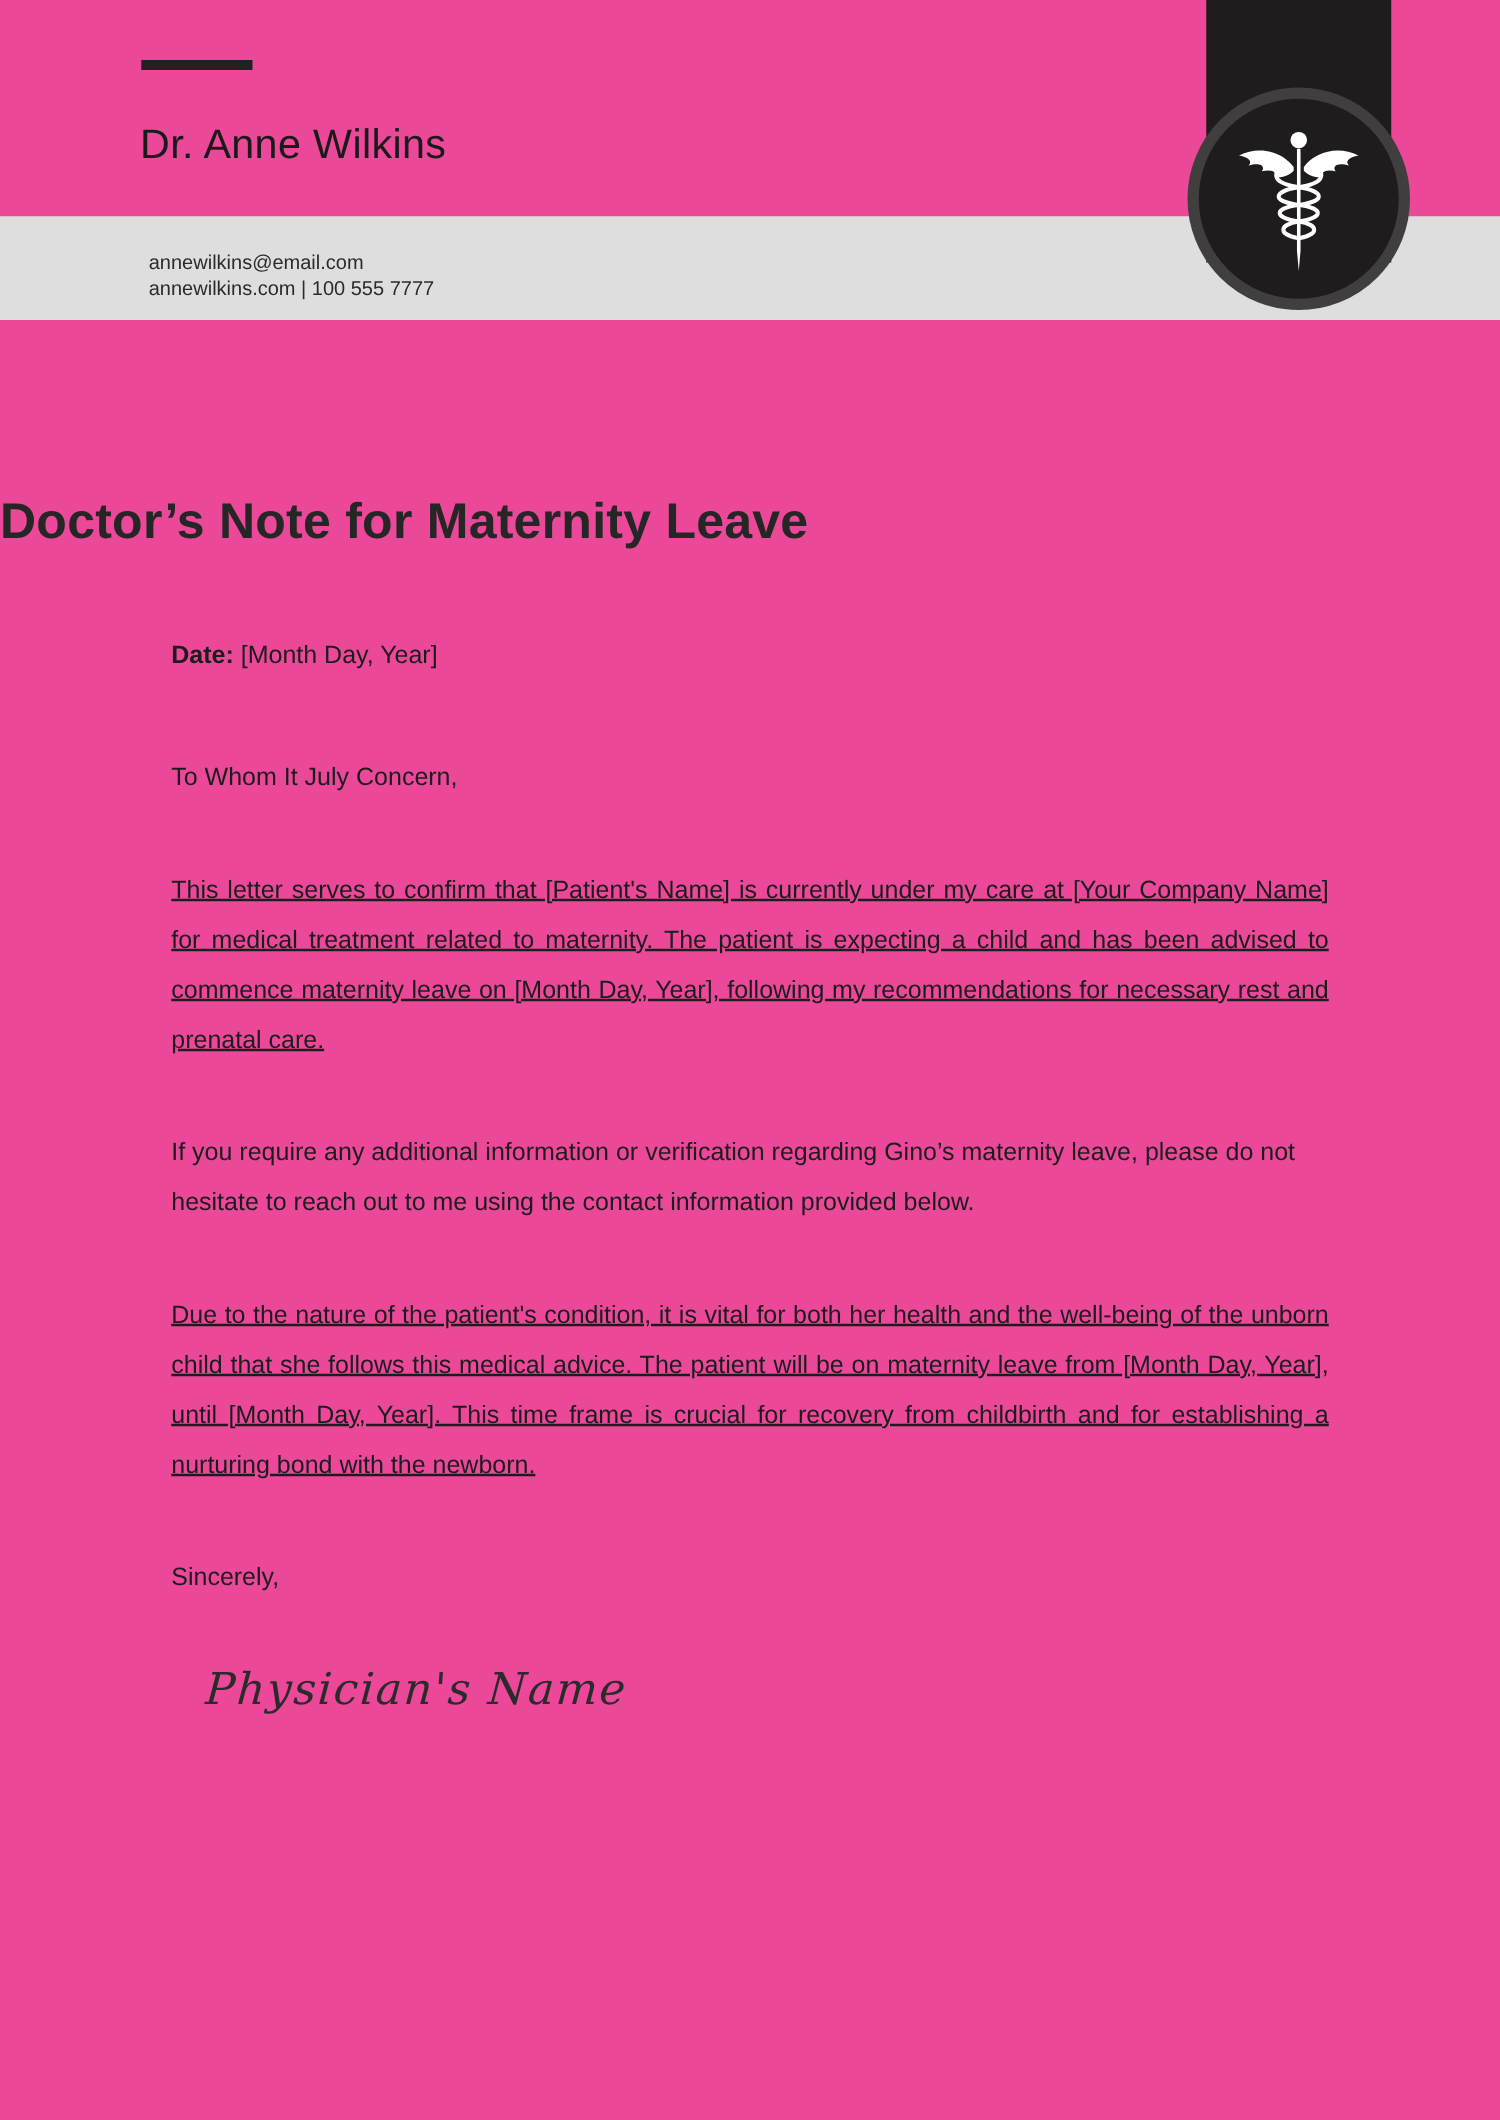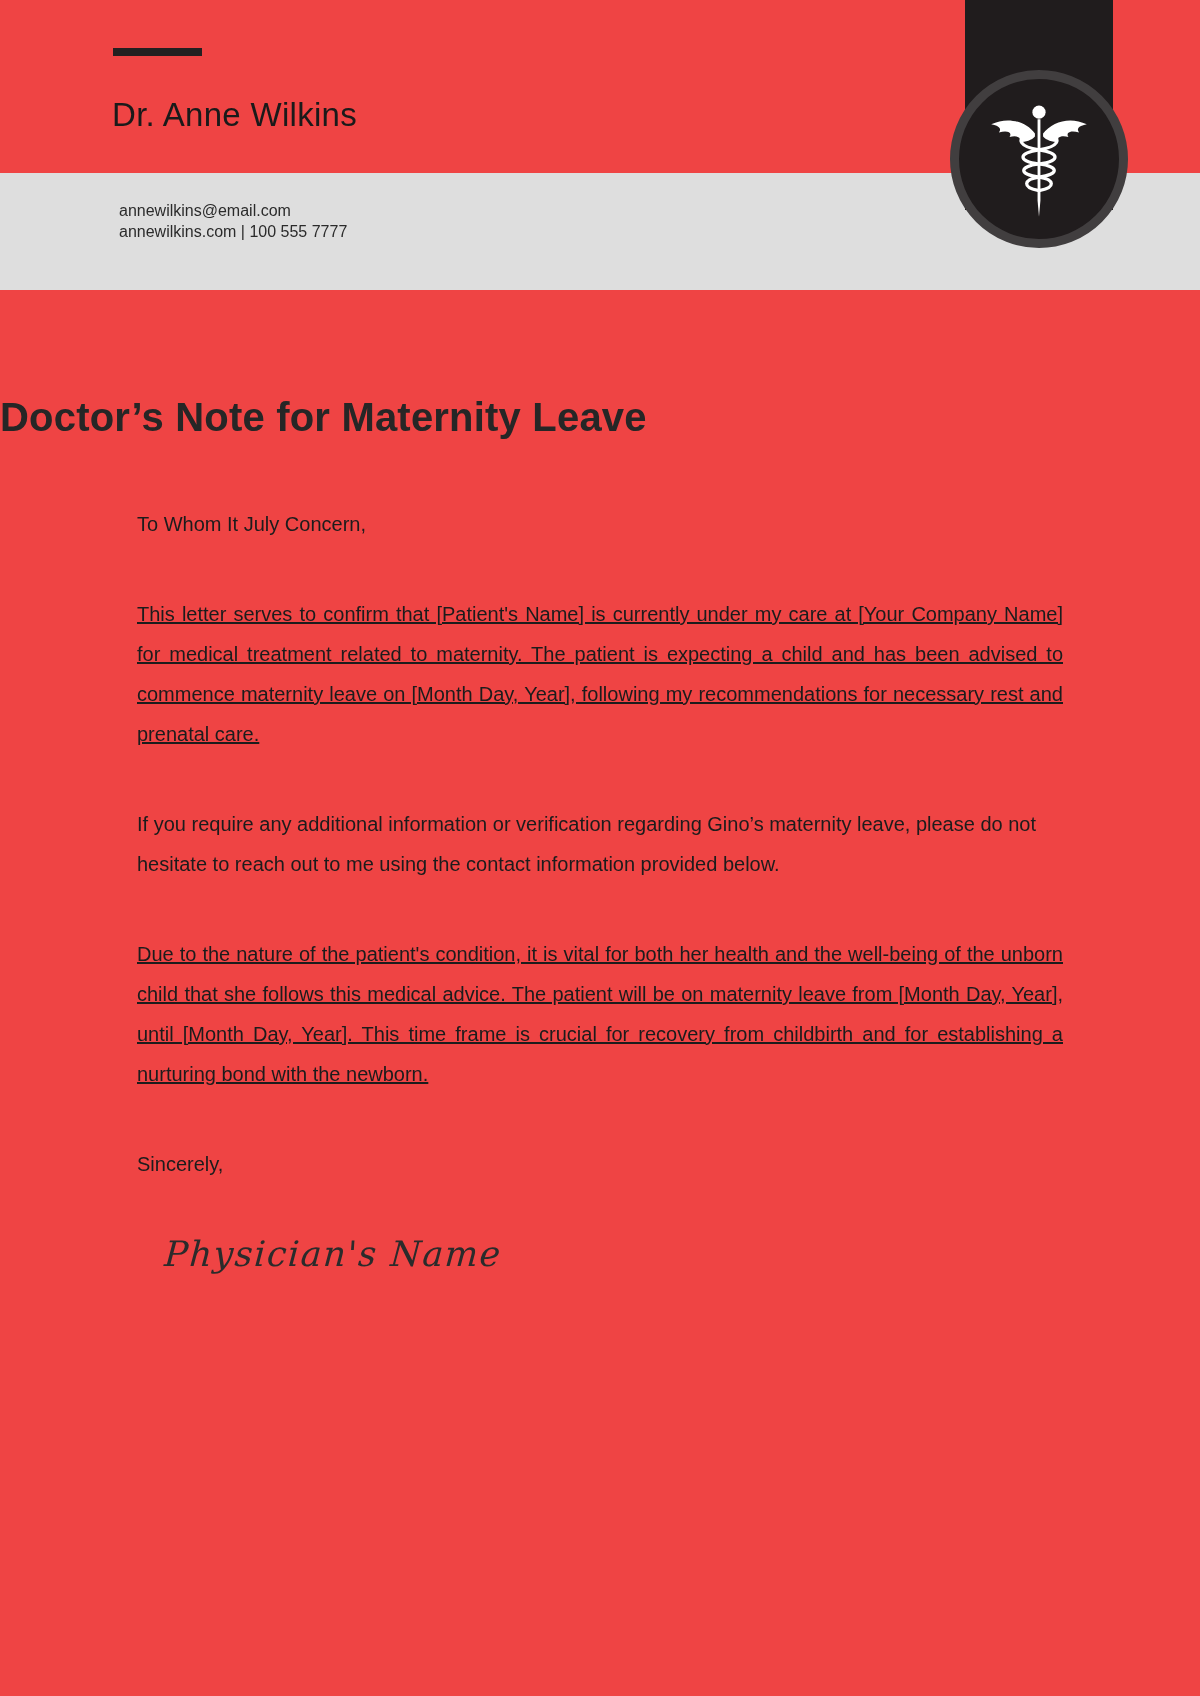--- a/index.html
+++ b/index.html
@@ -1,21 +1,21 @@
 <!DOCTYPE html>
 <html><head>
 <meta charset="utf-8">
 <style>
   * { margin: 0; padding: 0; box-sizing: border-box; }
   html, body { background: #ffffff; }
   .page {
     position: relative;
     width: 1200px;
     height: 1696px;
-    background: #ef4444;
+    background: #ec4899;
     overflow: hidden;
     font-family: "Liberation Sans", sans-serif;
     color: #1e1e1e;
   }
 
   
   .brand-bar {
     position: absolute;
     left: 113px; top: 48px;
     width: 89px; height: 8px;
@@ -26,21 +26,21 @@
     left: 112px; top: 94px;
     font-size: 33px;
     line-height: 42px;
     font-weight: 400;
     color: #1a1a1a;
     letter-spacing: 0.3px;
   }
   .contact-band {
     position: absolute;
     left: 0; top: 173px;
-    width: 100%; height: 117px;
+    width: 100%; height: 83px;
     background: #dedede;
   }
   .contact-lines {
     position: absolute;
     left: 119px; top: 27px;
     font-size: 16px;
     line-height: 21px;
     color: #2b2b2b;
   }
   .ribbon {
@@ -125,20 +125,23 @@
       <path d="M54 30 C63 18 81 13 97 21 C89 22.5 86.5 25.5 89.5 29 C81 26.5 76 29 79 33.5 C71.5 31.5 66.5 34 69 38.5 C63 38.5 57 36.5 54 33 Z" fill="#ffffff"></path>
       <path d="M37 30 C29 36 30 43 50 46 C70 49 72 57 50 60 C30 62.5 30 70 50 73 C66 75.5 66 83 51 86" stroke="#ffffff" stroke-width="3.2" stroke-linecap="round"></path>
       <path d="M63 30 C71 36 70 43 50 46 C30 49 28 57 50 60 C70 62.5 70 70 50 73 C34 75.5 34 83 49 86" stroke="#ffffff" stroke-width="3.2" stroke-linecap="round"></path>
     </svg>
   </div>
 
   <div class="doc-title">Doctor’s Note for Maternity Leave</div>
 
   <div class="letter-body">
 
+    <div class="date-line">
+      <span class="date-label">Date:</span><span> [Month Day, Year]</span>
+    </div>
 
     <div class="salutation">To Whom It July Concern,</div>
 
     <p class="para justified">This letter serves to confirm that [Patient's Name] is currently under my care at [Your Company Name] for medical treatment related to maternity. The patient is expecting a child and has been advised to commence maternity leave on [Month Day, Year], following my recommendations for necessary rest and prenatal care.</p>
 
     <p class="para">If you require any additional information or verification regarding Gino’s maternity leave, please do not hesitate to reach out to me using the contact information provided below.</p>
 
     <p class="para justified">Due to the nature of the patient's condition, it is vital for both her health and the well-being of the unborn child that she follows this medical advice. The patient will be on maternity leave from [Month Day, Year], until [Month Day, Year]. This time frame is crucial for recovery from childbirth and for establishing a nurturing bond with the newborn.</p>
 
     <div class="closing">Sincerely,</div>

